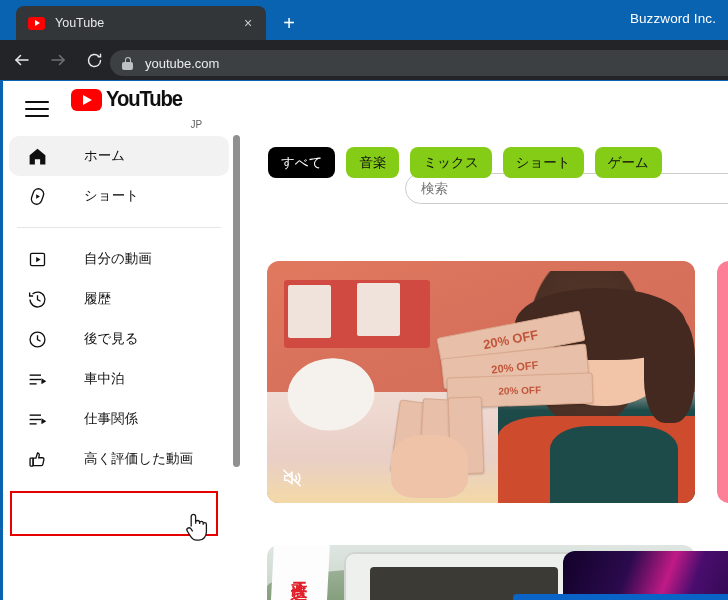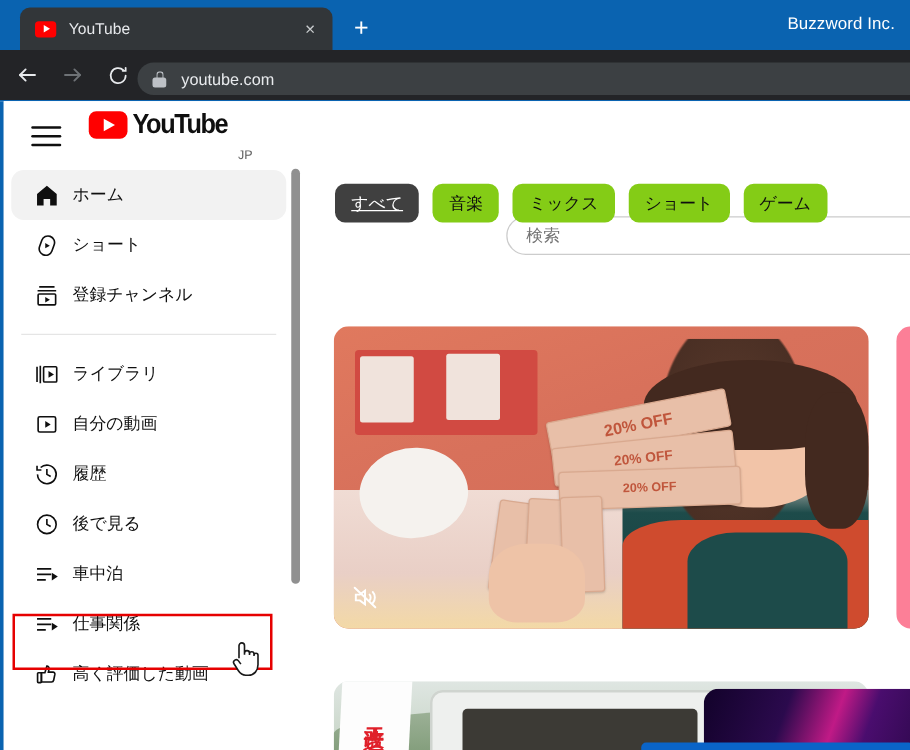--- a/index.html
+++ b/index.html
@@ -121,38 +121,38 @@
 
   
   .chips {
     position: absolute; left: 265px; top: 66px; display: flex; gap: 11px; align-items: center;
   }
   .chip {
     height: 31px; padding: 0 13px; border-radius: 8px; background: #84cc16;
     color: #0f0f0f; font-size: 13.5px; display: flex; align-items: center;
     white-space: nowrap;
   }
-  .chip.active { background: #404040; color: #ffffff; text-decoration: underline; }
+  .chip.active { background: #000000; color: #ffffff; }
 
   
   .sidebar {
     position: absolute; left: 0; top: 55px; width: 232px; height: 464px;
     background: #fff; overflow: hidden;
   }
   .sb-item {
     display: flex; align-items: center; height: 40px; margin: 0 6px;
     border-radius: 10px; padding-left: 15px;
   }
   .sb-item.active { background: #f2f2f2; }
   .sb-icon {
     width: 26px; height: 24px; flex: 0 0 auto; color: #0f0f0f;
     display: flex; align-items: center; justify-content: center;
   }
   .sb-label {
-    margin-left: 8px; font-size: 13.5px; color: #0f0f0f; white-space: nowrap;
+    margin-left: 34px; font-size: 13.5px; color: #0f0f0f; white-space: nowrap;
     overflow: hidden;
   }
   .sb-divider { height: 1px; background: #e5e5e5; margin: 11px 14px 11px 14px; }
   .sb-scrollbar {
     position: absolute; left: 230px; top: 54px; width: 7px; height: 332px;
     background: #909090; border-radius: 4px;
   }
 
   
   .redbox {
@@ -339,45 +339,23 @@
       <div class="sb-item">
         <span class="sb-icon">
           <svg width="21" height="21" viewBox="0 0 24 24" fill="none" stroke="currentColor" stroke-width="1.5">
             <rect x="6" y="3" width="12" height="18" rx="6" transform="rotate(20 12 12)"></rect>
             <path d="M10.5 9.5v5l4.2-2.5z" fill="currentColor" stroke="none"></path>
           </svg>
         </span>
         <span class="sb-label">ショート</span>
       </div>
 
-      <div class="sb-item">
-        <span class="sb-icon">
-          <svg width="21" height="21" viewBox="0 0 24 24" fill="none" stroke="currentColor" stroke-width="1.5">
-            <line x1="5" y1="4" x2="19" y2="4"></line>
-              <line x1="3.5" y1="7.5" x2="20.5" y2="7.5"></line>
-            <rect x="4" y="10.5" width="16" height="10" rx="1"></rect>
-            <path d="M10.5 13.2v5l4.3-2.5z" fill="currentColor" stroke="none"></path>
-          </svg>
-        </span>
-        <span class="sb-label">登録チャンネル</span>
-      </div>
 
       <div class="sb-divider"></div>
 
-      <div class="sb-item">
-        <span class="sb-icon">
-          <svg width="21" height="21" viewBox="0 0 24 24" fill="none" stroke="currentColor" stroke-width="1.5">
-            <line x1="3" y1="5" x2="3" y2="19"></line>
-              <line x1="6" y1="4" x2="6" y2="20"></line>
-            <rect x="9" y="5" width="12" height="14" rx="1"></rect>
-            <path d="M13.5 9v6l5-3z" fill="currentColor" stroke="none"></path>
-          </svg>
-        </span>
-        <span class="sb-label">ライブラリ</span>
-      </div>
 
       <div class="sb-item">
         <span class="sb-icon">
           <svg width="21" height="21" viewBox="0 0 24 24" fill="none" stroke="currentColor" stroke-width="1.5">
             <rect x="4" y="5" width="16" height="14" rx="1.5"></rect>
             <path d="M10.5 9v6l5-3z" fill="currentColor" stroke="none"></path>
           </svg>
         </span>
         <span class="sb-label">自分の動画</span>
       </div>

